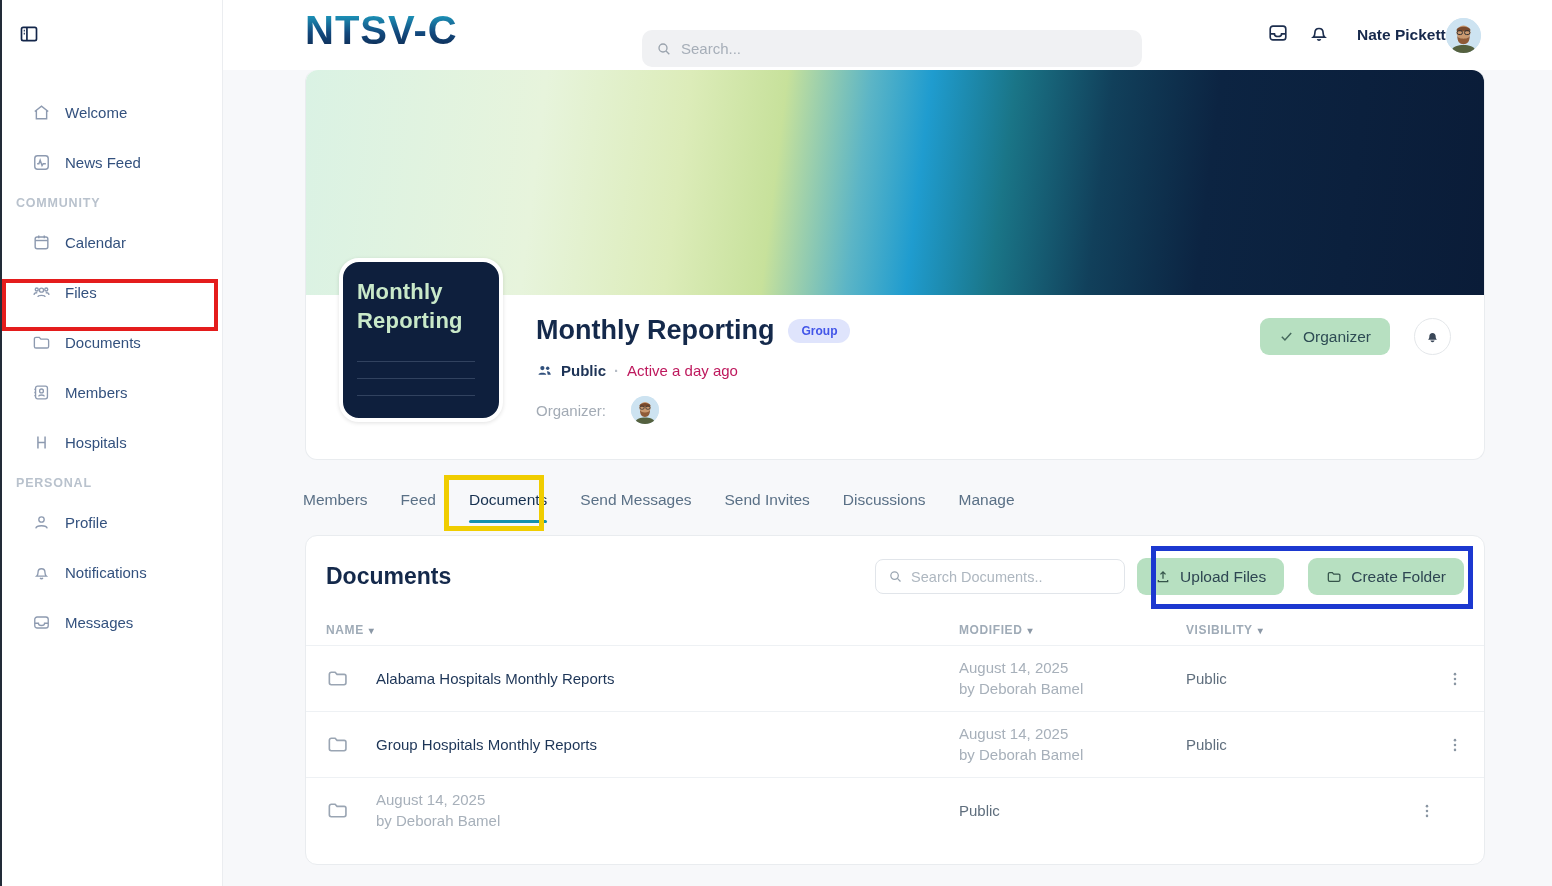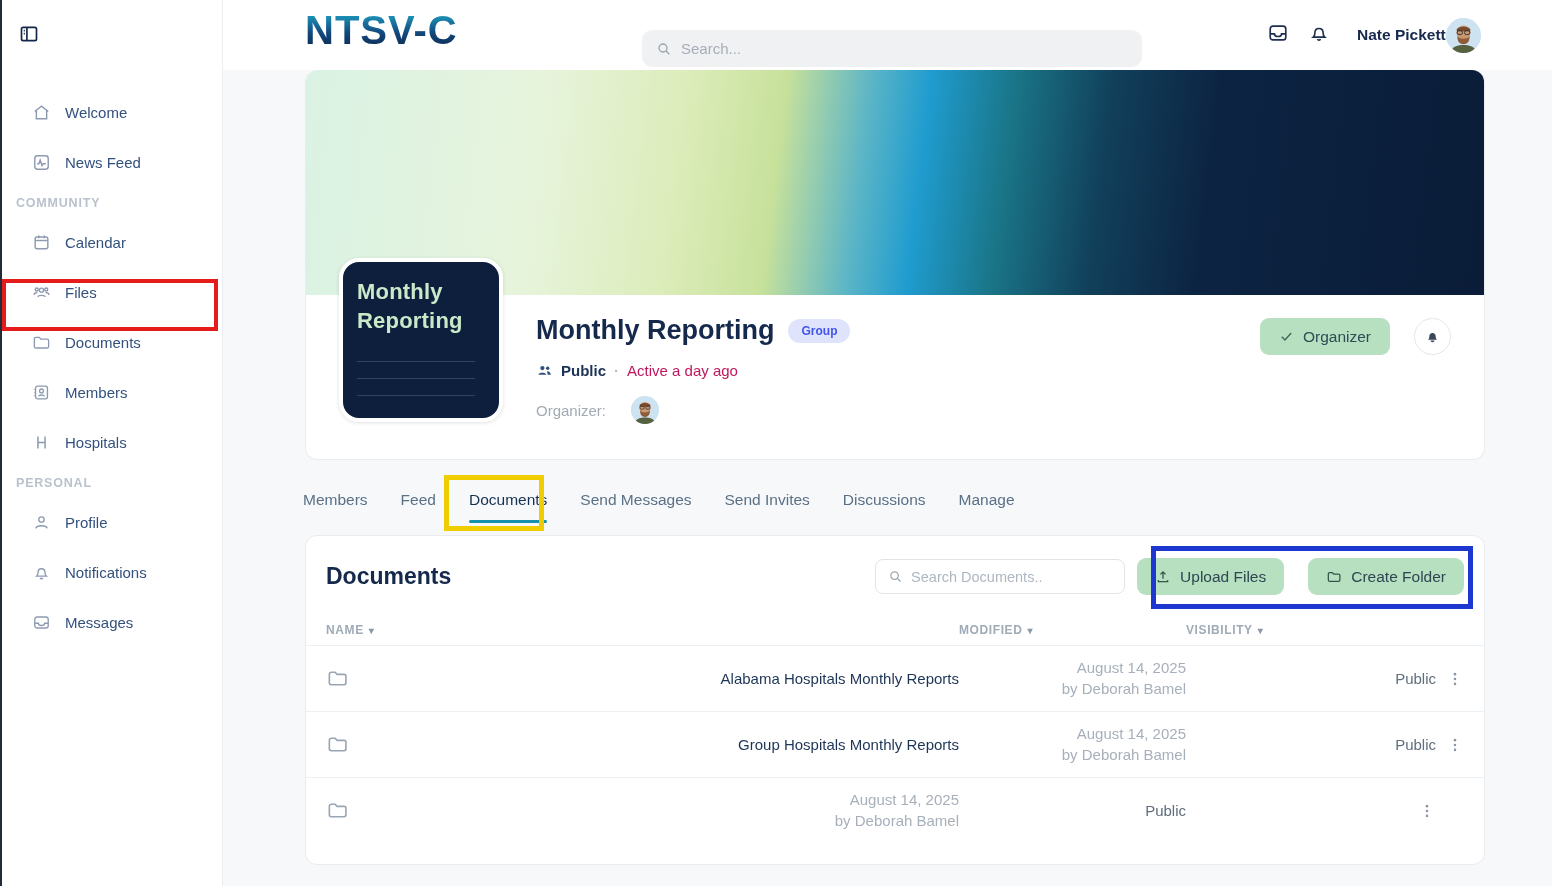--- a/index.html
+++ b/index.html
@@ -157,21 +157,21 @@
 
   .doc-cols {
     display:grid; grid-template-columns:633px 227px 250px 1fr;
     padding:0 20px; margin-top:20px; height:30px; align-items:center;
   }
   .col-label { font-size:12px; font-weight:bold; letter-spacing:.6px; color:#9fabb7; display:flex; gap:5px; align-items:center; cursor:pointer; }
   .sort-arrow { font-size:10px; color:#8b98a6; }
 
   .doc-row {
     display:grid; grid-template-columns:50px 583px 227px 250px 1fr;
-    align-items:center; height:66px; padding:0 20px; border-top:1px solid #eef1f4;text-align:right;
+    align-items:center; height:66px; padding:0 20px; border-top:1px solid #eef1f4;
   }
   .doc-folder-icn { width:23px; height:23px; color:#9aa5b3; }
   .doc-name { font-size:15px; color:#1d3557; cursor:pointer; }
   .doc-modified { font-size:15px; color:#a7b0ba; line-height:1.35; }
   .doc-visibility { font-size:15px; color:#5f6e7d; }
   .doc-kebab { justify-self:end; width:18px; height:18px; color:#8a96a3; cursor:pointer; }
 
   
   .annotation { position:absolute; z-index:50; pointer-events:none; }
   .ann-red    { left:2px;    top:279px; width:216px; height:52px; border:4px solid #e41c1c; }

